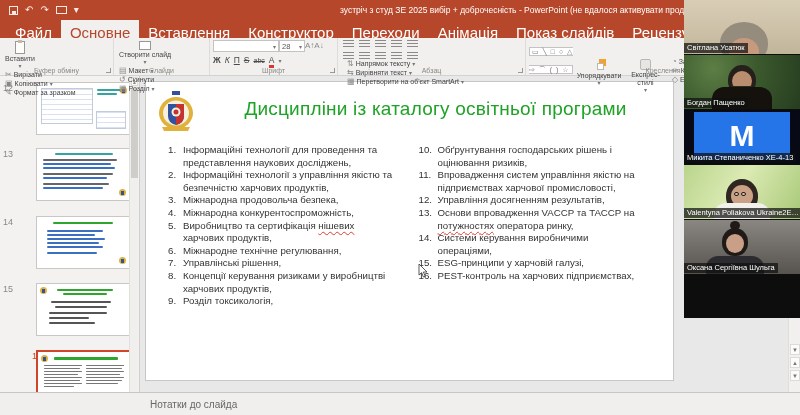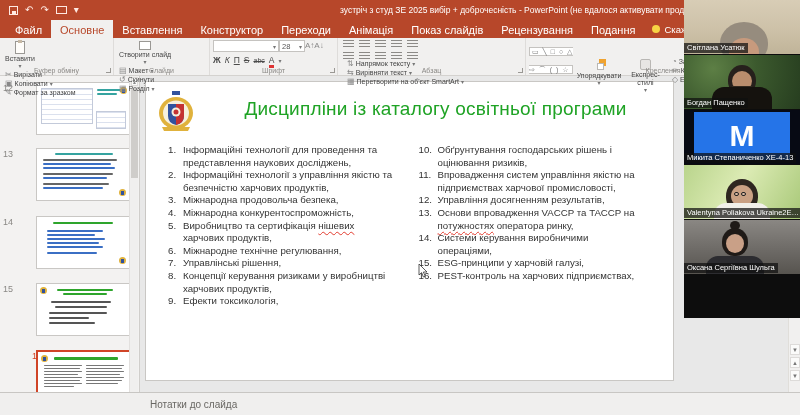--- a/index.html
+++ b/index.html
@@ -13,21 +13,21 @@
   .qat { display:flex; align-items:center; gap:7px; padding-left:9px; color:#fff; }
   .qat .glyph { font-size:10px; line-height:10px; color:#ffe9e2; }
   .ic-save { width:9px; height:9px; border:1px solid #ffe9e2; position:relative; }
   .ic-save:after { content:""; position:absolute; left:2px; bottom:0; width:4px; height:3px; background:#ffe9e2; }
   .ic-monitor { width:11px; height:8px; border:1px solid #ffe9e2; }
   .title-text { position:absolute; left:340px; color:#fff; font-size:8.5px; white-space:nowrap; }
 
   
   .tabsrow { position:absolute; top:20px; left:0; right:0; height:18px; background:#b7472a;
              display:flex; align-items:stretch; padding-left:6px; z-index:1; }
-  .tab { color:#fff; font-size:11px; padding:4px 9px 1px; white-space:nowrap; }
+  .tab { color:#fff; font-size:15px; padding:4px 9px 1px; white-space:nowrap; }
   .tab.active { background:#f1f0ef; color:#b7472a; }
   .tellme { display:flex; align-items:center; gap:4px; color:#fff; font-size:9.5px; padding:0 8px; white-space:nowrap; }
   .bulb { width:8px; height:8px; border-radius:50%; background:#f7d344; display:inline-block; }
 
   
   .ribbon { position:absolute; top:38px; left:0; right:0; height:38px; background:#f1f0ef;
             border-bottom:1px solid #d4d2cf; display:flex; z-index:1; }
   .rgroup { position:relative; height:100%; border-right:1px solid #dedcda; padding:2px 3px 10px; flex:0 0 auto; }
   .glabel { position:absolute; bottom:1px; left:0; right:0; text-align:center; font-size:7px; color:#8a8885; white-space:nowrap; }
   .bigbtn { display:inline-flex; flex-direction:column; align-items:center; justify-content:flex-start;
@@ -425,21 +425,21 @@
                 <span class="n">7.</span>
                 <span class="t">Управлінські рішення,</span>
               </div>
               <div class="item">
                 <span class="n">8.</span>
                 <span class="t">Концепції керування ризиками у виробництві
 харчових продуктів,</span>
               </div>
               <div class="item">
                 <span class="n">9.</span>
-                <span class="t">Ефекти токсикологія,</span>
+                <span class="t">Розділ токсикологія,</span>
               </div>
             </div>
           <div class="col right">
               <div class="item">
                 <span class="n">10.</span>
                 <span class="t">Обґрунтування господарських рішень і
 оцінювання ризиків,</span>
               </div>
               <div class="item">
                 <span class="n">11.</span>

